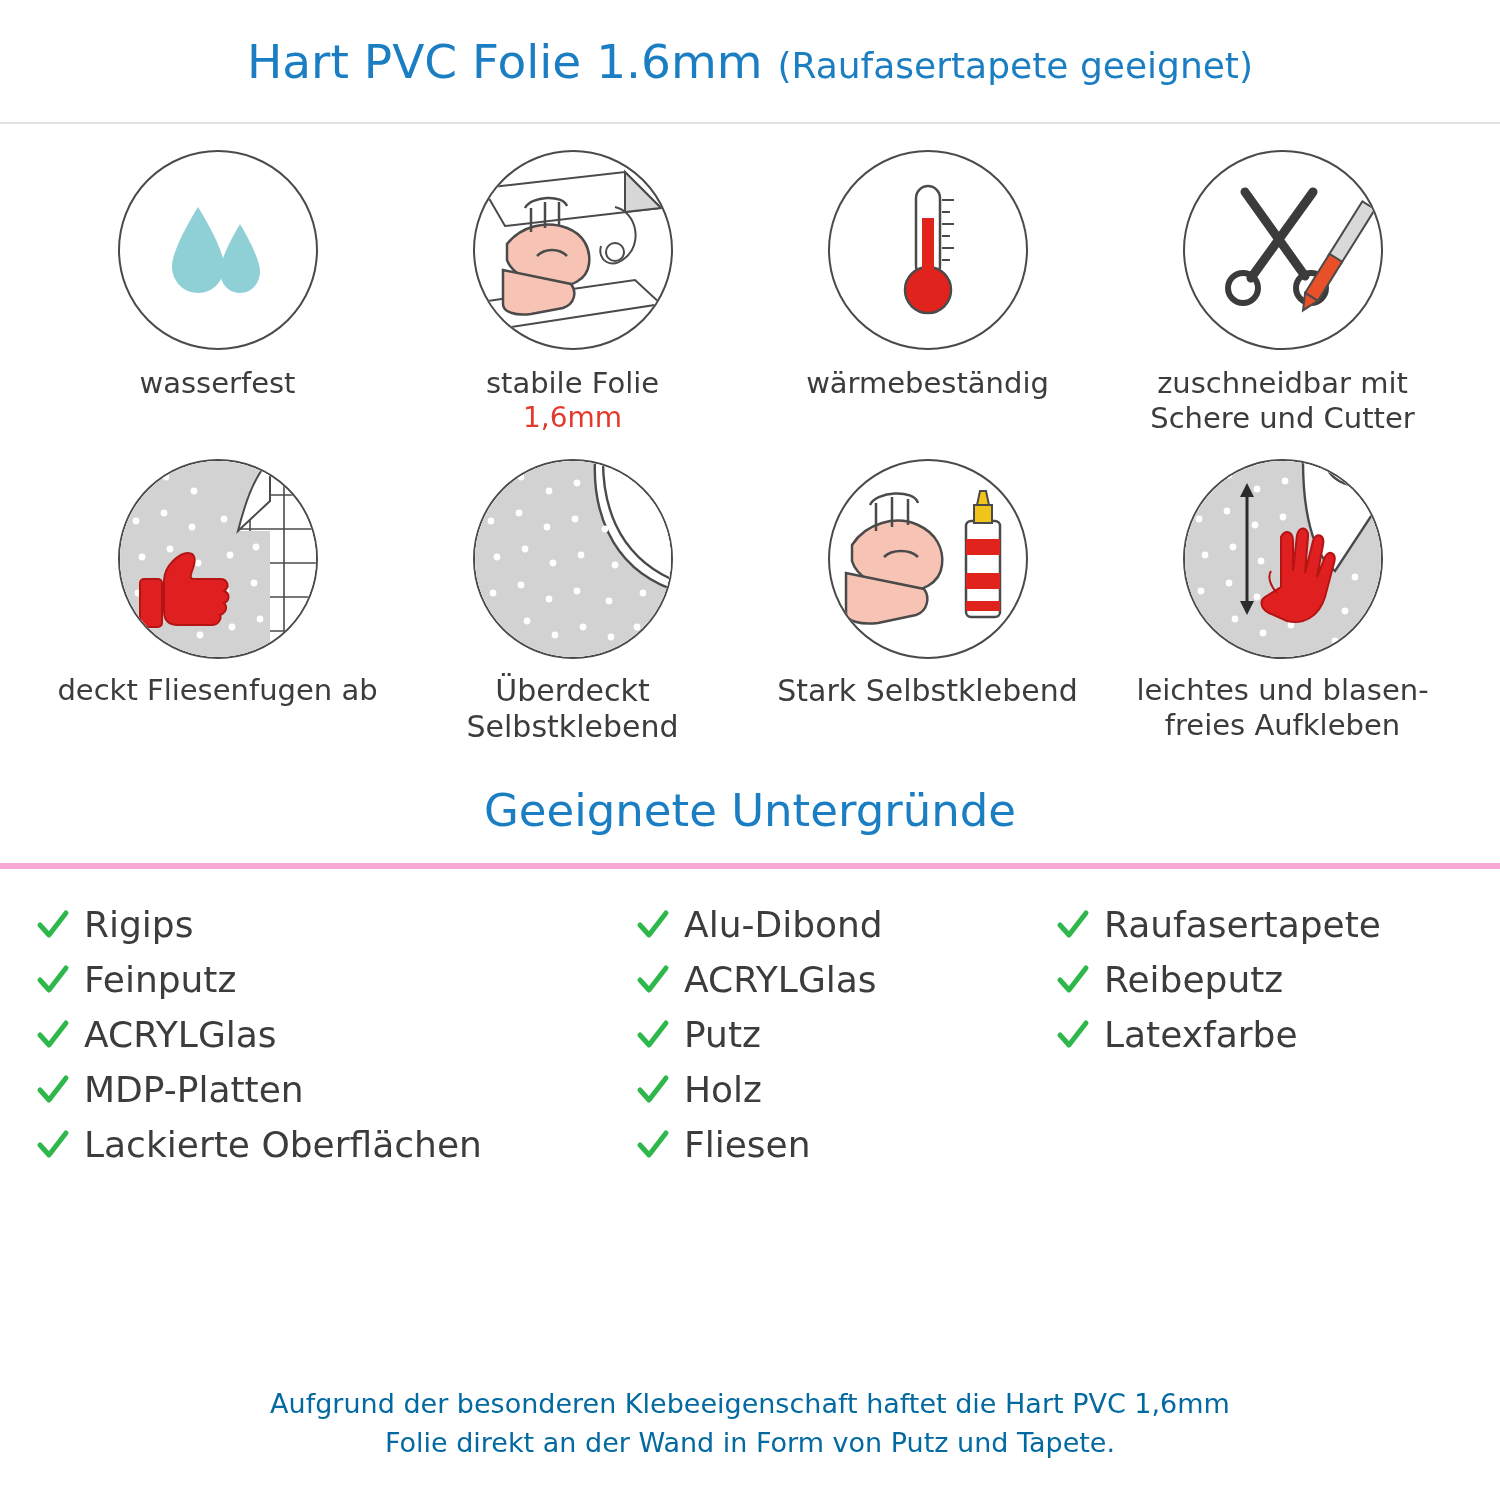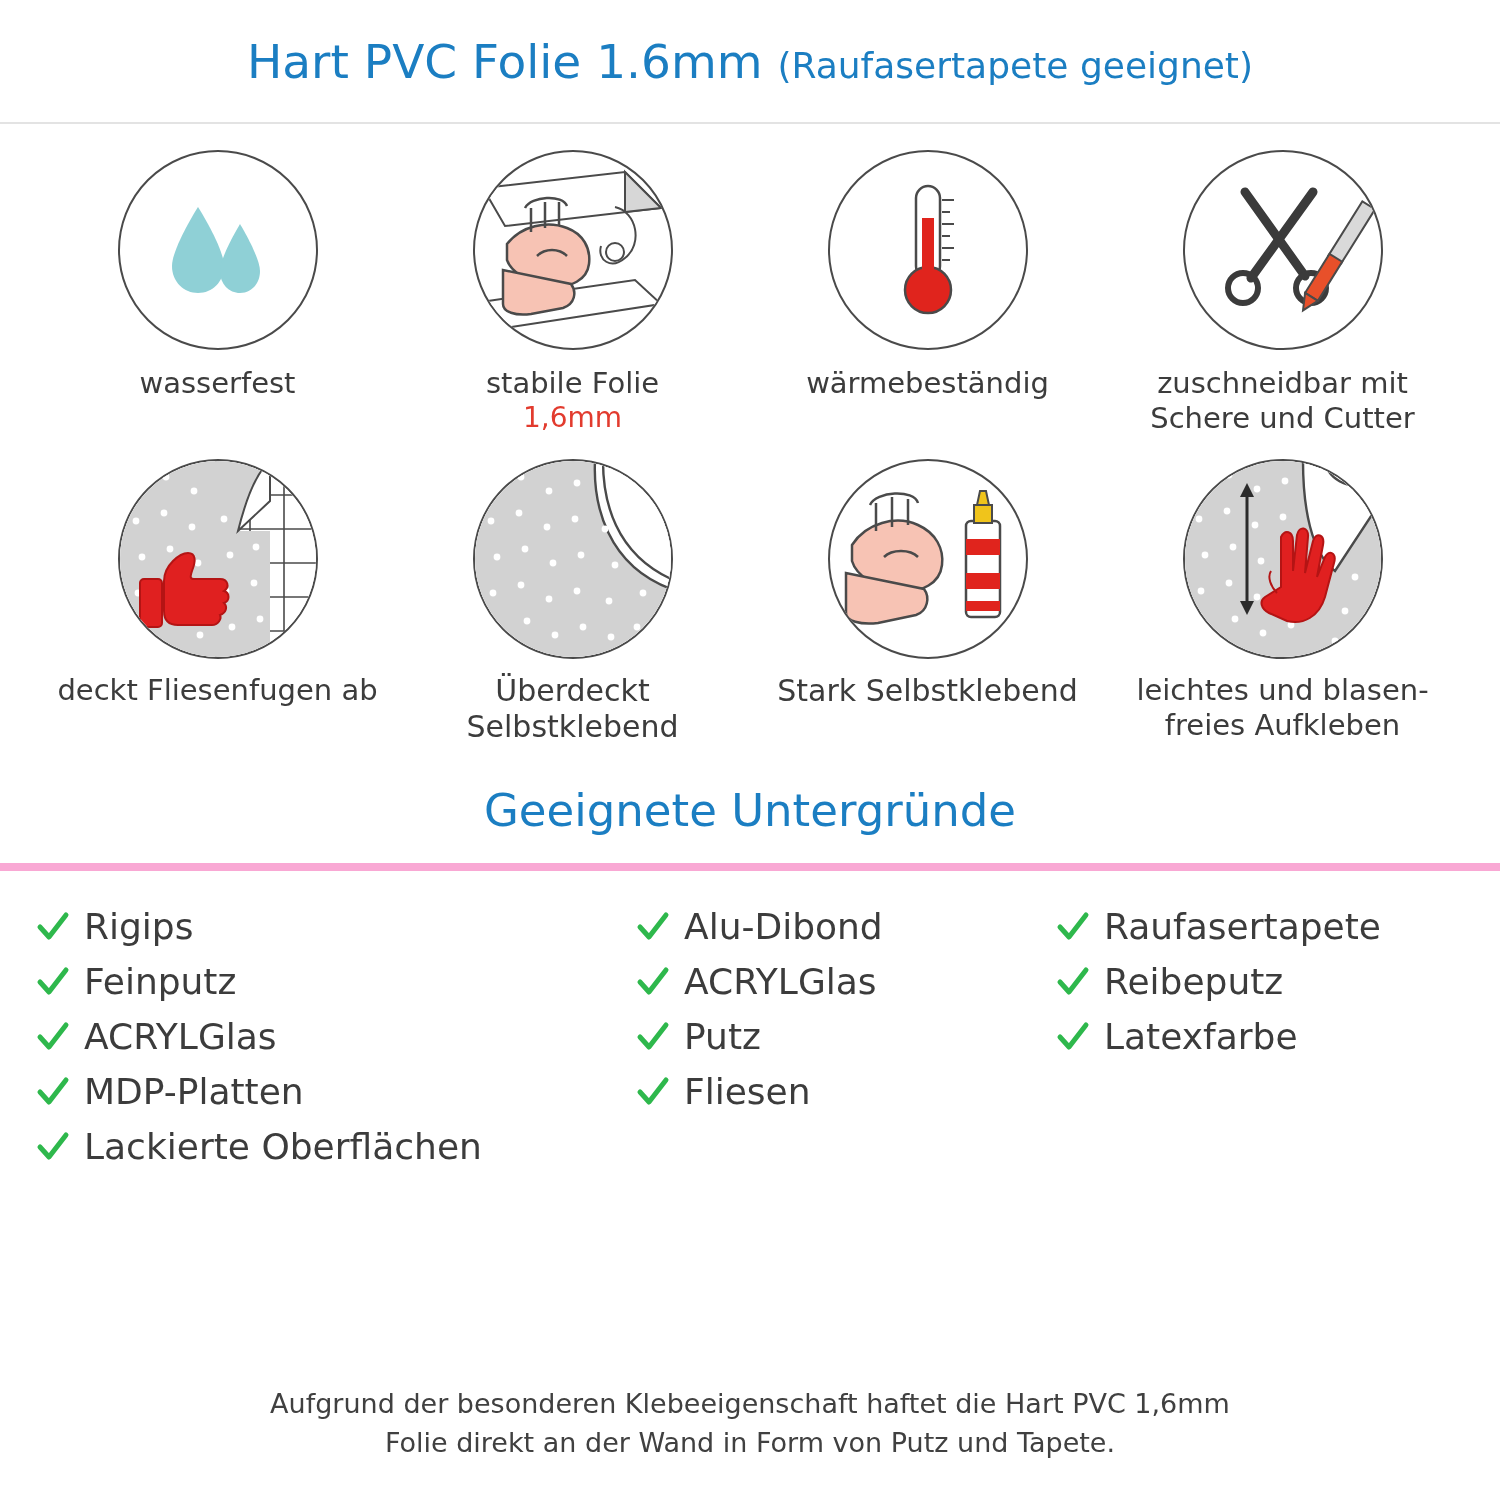--- a/index.html
+++ b/index.html
@@ -78,21 +78,21 @@
   }
   .feature-label.bold {
     font-size: 30px;
   }
   .row2 .feature-label { margin-top: 14px; }
 
   
   .section-title-wrap {
     margin-top: 38px;
     text-align: center;
-    border-bottom: 8px solid #f9a8d4;
+    border-bottom: 6px solid #f9a8d4;
     padding-bottom: 26px;
   }
   .section-title {
     font-size: 45px;
     color: #1b7ec2;
   }
 
   
   .substrates {
     display: grid;
@@ -121,21 +121,21 @@
     display: inline-block;
   }
 
   
   .footer-note {
     position: absolute;
     left: 0;
     right: 0;
     bottom: 38px;
     text-align: center;
-    color: #404040;
+    color: #0369a1;
     font-size: 27px;
     line-height: 1.45;
     padding: 0 80px;
     box-sizing: border-box;
   }
 </style>
 </head>
 <body>
 
 <div class="page">
@@ -418,20 +418,26 @@
       <div class="sub-item">
         <span class="check"><svg viewBox="0 0 34 34" width="34" height="34">
               <path d="M4 17 L13 27 L30 5" fill="none" stroke="#2eb84c" stroke-width="5" stroke-linecap="round" stroke-linejoin="round"></path>
             </svg></span>
         <span>Putz</span>
       </div>
       <div class="sub-item">
         <span class="check"><svg viewBox="0 0 34 34" width="34" height="34">
               <path d="M4 17 L13 27 L30 5" fill="none" stroke="#2eb84c" stroke-width="5" stroke-linecap="round" stroke-linejoin="round"></path>
             </svg></span>
+        <span>Holz</span>
+      </div>
+      <div class="sub-item">
+        <span class="check"><svg viewBox="0 0 34 34" width="34" height="34">
+              <path d="M4 17 L13 27 L30 5" fill="none" stroke="#2eb84c" stroke-width="5" stroke-linecap="round" stroke-linejoin="round"></path>
+            </svg></span>
         <span>Fliesen</span>
       </div>
     </div>
 
     <div class="sub-col">
       <div class="sub-item">
         <span class="check"><svg viewBox="0 0 34 34" width="34" height="34">
               <path d="M4 17 L13 27 L30 5" fill="none" stroke="#2eb84c" stroke-width="5" stroke-linecap="round" stroke-linejoin="round"></path>
             </svg></span>
         <span>Raufasertapete</span>

